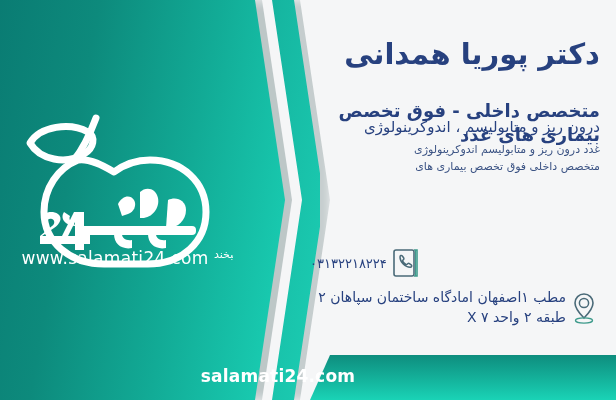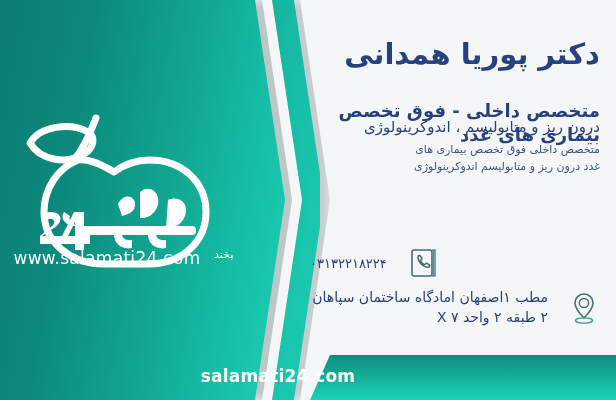--- a/index.html
+++ b/index.html
@@ -62,21 +62,21 @@
   
   .logo{
     position:absolute;
     left:18px;top:108px;
     width:215px;height:165px;
     z-index:5;
   }
   .logo svg{display:block;width:100%;height:100%;}
   .logo-url{
     position:absolute;
-    left:12px;top:248px;
+    left:20px;top:248px;
     width:190px;
     text-align:center;
     color:#ffffff;
     font-size:17px;
     letter-spacing:0.3px;
     font-family:"DejaVu Sans","Liberation Sans",sans-serif;
     z-index:6;
     direction:ltr;
   }
 
@@ -130,21 +130,21 @@
     line-height:1.55;
     direction:rtl;
   }
 
   
   .contact-row{
     position:absolute;
     display:flex;
     align-items:center;
     justify-content:flex-end;
-    gap:22px;
+    gap:4px;
     direction:rtl;
   }
   .contact-row .ctext{
     color:#27417f;
     text-align:right;
     direction:rtl;
   }
   .row-phone{ right:16px; top:246px; width:290px; }
   .row-phone .ctext{ font-size:13px; letter-spacing:0.5px; }
   .row-addr{ right:16px; top:288px; width:290px; }
@@ -218,22 +218,22 @@
   </div>
 
   <div class="logo-url">www.salamati24.com</div>
 
   <div class="right">
 
     <div class="doctor-name">دکتر پوریا همدانی</div>
     <div class="spec-line1">متخصص داخلی - فوق تخصص بیماری های غدد</div>
     <div class="spec-line2">درون ریز و متابولیسم ، اندوکرینولوژی</div>
     <div class="spec-sub">
+      <div>غدد درون ریز و متابولیسم اندوکرینولوژی</div>
       <div>متخصص داخلی فوق تخصص بیماری های</div>
-      <div>غدد درون ریز و متابولیسم اندوکرینولوژی</div>
     </div>
 
     <div class="contact-row row-phone">
       <span class="c-icon">
         <svg viewBox="0 0 30 34" xmlns="http://www.w3.org/2000/svg">
           <rect x="3" y="4" width="20" height="26" rx="2" fill="none" stroke="#4a6a78" stroke-width="1.6"></rect>
           <path d="M23 4 L26 4 L26 30 L23 30" fill="none" stroke="#3f9b8c" stroke-width="1.6"></path>
           <path d="M24.5 4 L24.5 30" stroke="#3f9b8c" stroke-width="1"></path>
           <path d="M9 11 C9 9.5, 10.5 9, 11.3 10 L12.6 11.8 C13.2 12.6, 12.8 13.3, 12.1 13.8 C11.6 14.2, 11.5 14.8, 12 15.6 C12.6 16.6, 13.6 17.6, 14.6 18.2 C15.4 18.7, 16 18.6, 16.4 18.1 C16.9 17.4, 17.6 17, 18.4 17.6 L20.2 18.9 C21.2 19.7, 20.7 21.2, 19.2 21.2 C14.2 21.2, 9 16, 9 11 Z" fill="none" stroke="#4a6a78" stroke-width="1.5" stroke-linejoin="round"></path>
         </svg>

